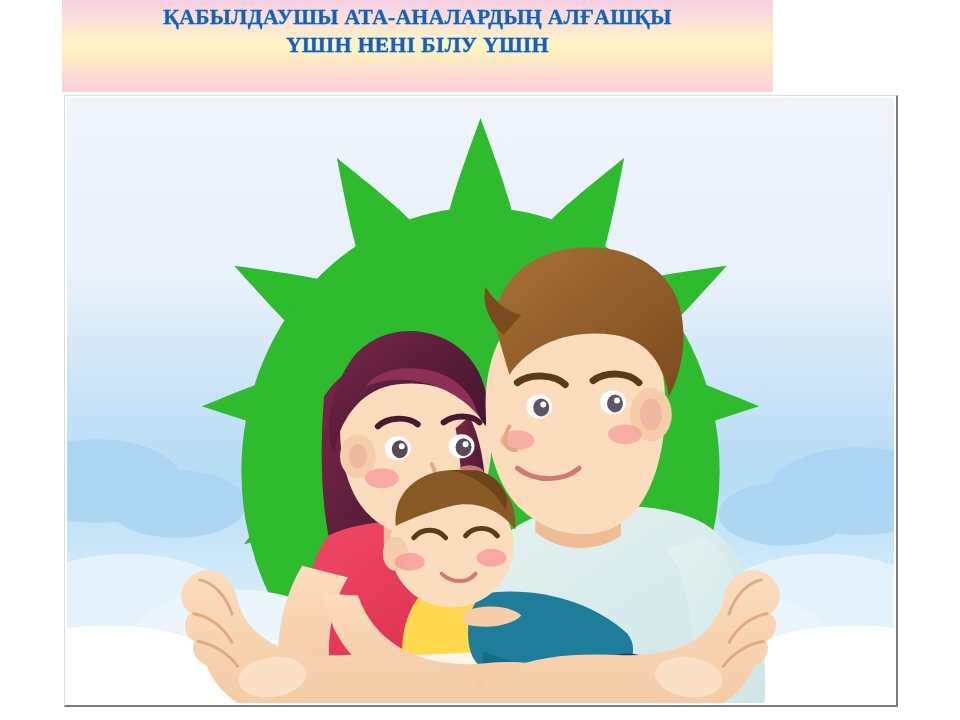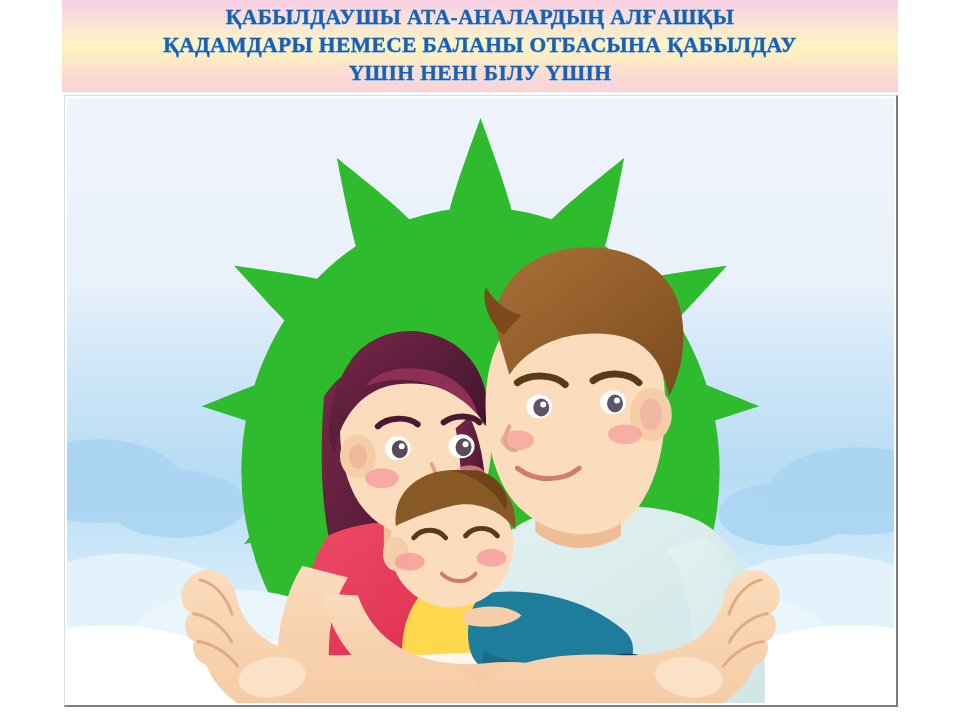--- a/index.html
+++ b/index.html
@@ -13,21 +13,21 @@
     position: relative;
     overflow: hidden;
     font-family: "Liberation Serif", "DejaVu Serif", serif;
   }
 
   
   #title-banner {
     position: absolute;
     left: 62px;
     top: 0px;
-    width: 836px;
+    width: 711px;
     height: 92px;
     background: linear-gradient(to bottom,
         #f7cfe4 0%,
         #fbe0d8 22%,
         #fdf4c4 48%,
         #fdf0bf 58%,
         #fbdcd2 80%,
         #f9d2d8 100%);
     display: flex;
     flex-direction: column;
@@ -74,21 +74,20 @@
     height: 100%;
     overflow: hidden;
     background: linear-gradient(to bottom, #eef3fc 0%, #e9f1fb 34%, #d2e8f8 46%, #bcdef5 62%, #cfeaf8 78%, #eaf5fc 100%);
   }
 </style>
 </head>
 <body>
 
 <div id="title-banner">
   <div class="title-line">ҚАБЫЛДАУШЫ АТА-АНАЛАРДЫҢ АЛҒАШҚЫ</div>
-  <div class="title-line">ҚАДАМДАРЫ НЕМЕСЕ БАЛАНЫ ОТБАСЫНА ҚАБЫЛДАУ</div>
   <div class="title-line">ҮШІН НЕНІ БІЛУ ҮШІН</div>
 </div>
 
 <div id="image-frame">
   <div id="illustration">
 
     <svg viewBox="0 0 830 608" width="100%" height="100%" preserveAspectRatio="none">
       <defs>
         <linearGradient id="skyGrad" x1="0" y1="0" x2="0" y2="1">
           <stop offset="0%" stop-color="#f0f4fd"></stop>

